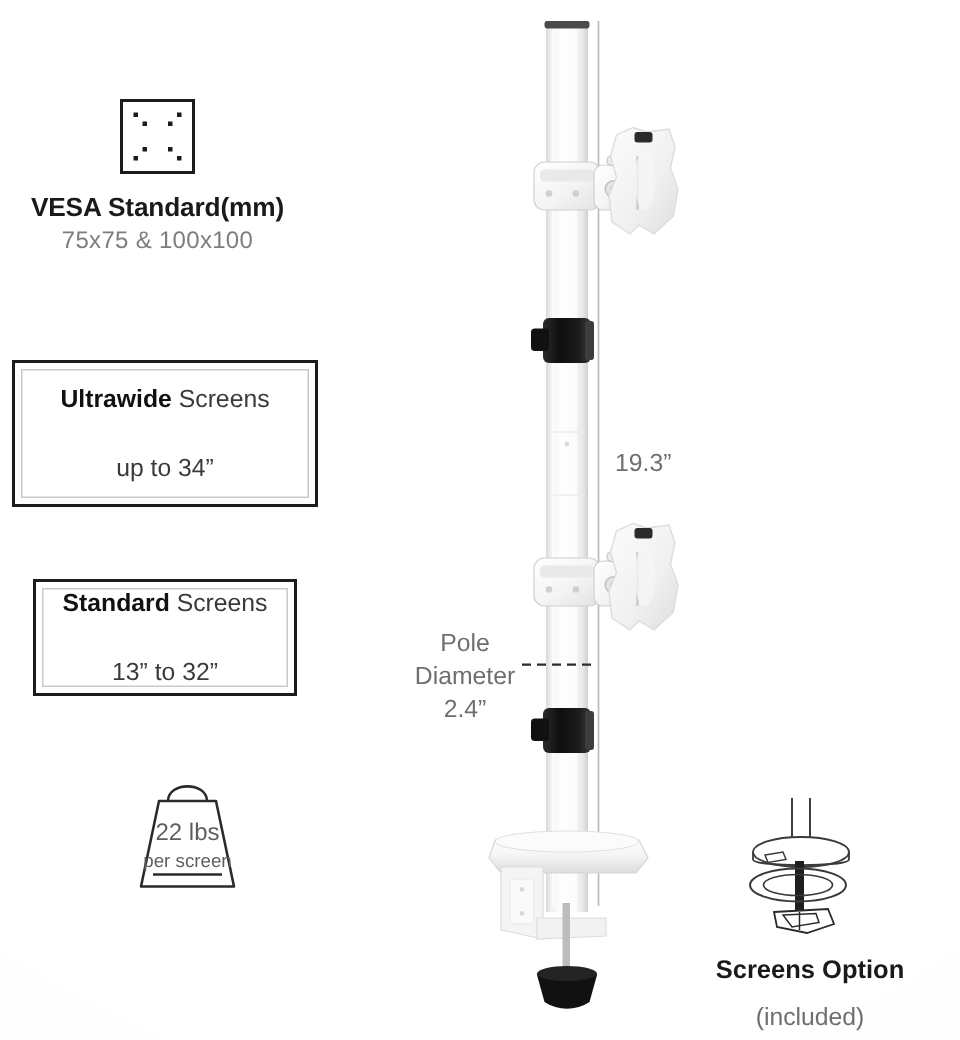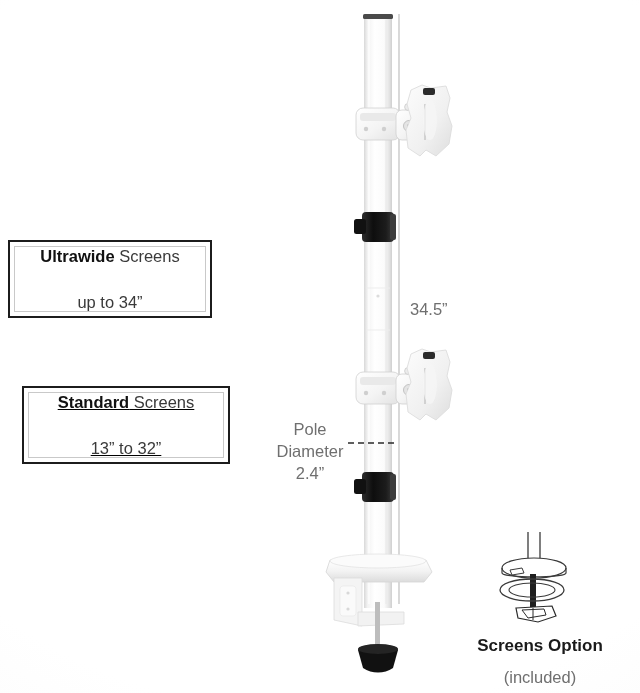--- a/index.html
+++ b/index.html
@@ -70,22 +70,22 @@
     width: 100%; height: 100%;
     display: flex;
     flex-direction: column;
     align-items: center;
     justify-content: center;
   }
   .spec-l1 { font-size: 16.5px; color: #3a3a3a; line-height: 1.35; white-space: nowrap; }
   .spec-l1 b { color: #111; font-weight: bold; }
   .spec-l2 { font-size: 16.5px; color: #3a3a3a; line-height: 1.35; white-space: nowrap; margin-top: 23px; }
 
-  #ultrawide-box { left: 8px; top: 240px; width: 204px; height: 78px; }
-  #standard-box  { left: 22px; top: 386px; width: 208px; height: 78px; text-decoration: underline; }
+  #ultrawide-box { left: 8px; top: 240px; width: 204px; height: 98px; }
+  #standard-box  { left: 22px; top: 386px; width: 176px; height: 78px; }
 
   
   #weight-block { left: 60px; top: 512px; width: 130px; height: 90px; }
   #weight-svg { display:block; }
   .wt-l1 { font-size: 16px; fill: #5e5e5e; font-family: "Liberation Sans", sans-serif; }
   .wt-l2 { font-size: 12.5px; fill: #5e5e5e; font-family: "Liberation Sans", sans-serif; }
 
   
   #product { left: 300px; top: 0; width: 200px; height: 693px; }
 
@@ -111,35 +111,61 @@
   }
   #grommet-sub {
     font-size: 16.5px; color: #6f6f6f; margin-top: 12px;
   }
 </style>
 </head>
 <body>
 
 <div id="page">
 
+  <div class="abs ctext" id="vesa-block">
+    <div id="vesa-icon">
+      <span class="vdot" style="left:7px;  top:7px;"></span>
+      <span class="vdot" style="left:13px; top:13px;"></span>
+      <span class="vdot" style="right:7px; top:7px;"></span>
+      <span class="vdot" style="right:13px;top:13px;"></span>
+      <span class="vdot" style="left:7px;  bottom:7px;"></span>
+      <span class="vdot" style="left:13px; bottom:13px;"></span>
+      <span class="vdot" style="right:7px; bottom:7px;"></span>
+      <span class="vdot" style="right:13px;bottom:13px;"></span>
+    </div>
+    <div id="vesa-title">VESA Standard(mm)</div>
+    <div id="vesa-sub">75x75 &amp; 100x100</div>
+  </div>
 
   <div class="abs spec-box" id="ultrawide-box">
     <div class="spec-box-inner">
       <div class="spec-l1"><b>Ultrawide</b><span> Screens</span></div>
       <div class="spec-l2">up to 34”</div>
     </div>
   </div>
 
   <div class="abs spec-box" id="standard-box">
     <div class="spec-box-inner">
       <div class="spec-l1"><b>Standard</b><span> Screens</span></div>
       <div class="spec-l2">13” to 32”</div>
     </div>
   </div>
 
+  <div class="abs" id="weight-block">
+    <svg id="weight-svg" width="130" height="90" viewBox="0 0 130 90">
+
+      <path d="M52,22 C52,9 78,9 78,22" fill="none" stroke="#2a2a2a" stroke-width="1.7"></path>
+
+      <path d="M46,22 L84,22 L96,79 L34,79 Z" fill="#ffffff" stroke="#2a2a2a" stroke-width="1.7" stroke-linejoin="round"></path>
+
+      <line x1="42" y1="71" x2="88" y2="71" stroke="#2a2a2a" stroke-width="1.6"></line>
+      <text class="wt-l1" x="65" y="48" text-anchor="middle">22 lbs</text>
+      <text class="wt-l2" x="65" y="66" text-anchor="middle">per screen</text>
+    </svg>
+  </div>
 
   <svg class="abs" id="product" viewBox="0 0 200 693" width="200" height="693">
     <defs>
       <linearGradient id="poleGrad" x1="0" y1="0" x2="1" y2="0">
         <stop offset="0%" stop-color="#d8d8d8"></stop>
         <stop offset="12%" stop-color="#f2f2f2"></stop>
         <stop offset="38%" stop-color="#ffffff"></stop>
         <stop offset="72%" stop-color="#fbfbfb"></stop>
         <stop offset="90%" stop-color="#e4e4e4"></stop>
         <stop offset="100%" stop-color="#cfcfcf"></stop>
@@ -246,21 +272,21 @@
 
       <path d="M58,612 L104,612 L104,624 L58,626 Z" fill="#f2f2f2" stroke="#dcdcdc" stroke-width="0.8"></path>
 
       <rect x="75" y="602" width="5" height="44" fill="#bdbdbd"></rect>
 
       <path d="M58,650 C58,643 98,643 98,650 L93,668 C84,674 72,674 63,668 Z" fill="#111111"></path>
       <ellipse cx="78" cy="649" rx="20" ry="5" fill="#242424"></ellipse>
     </g>
   </svg>
 
-  <div class="abs" id="height-label">34.5”</div>
+  <div class="abs" id="height-label">19.3”</div>
 
   <div class="abs" id="pole-dia-label">
     <div>Pole</div>
     <div>Diameter</div>
     <div>2.4”</div>
   </div>
 
   <div class="abs ctext" id="grommet-block">
     <svg width="200" height="100" viewBox="0 0 200 100">
 

